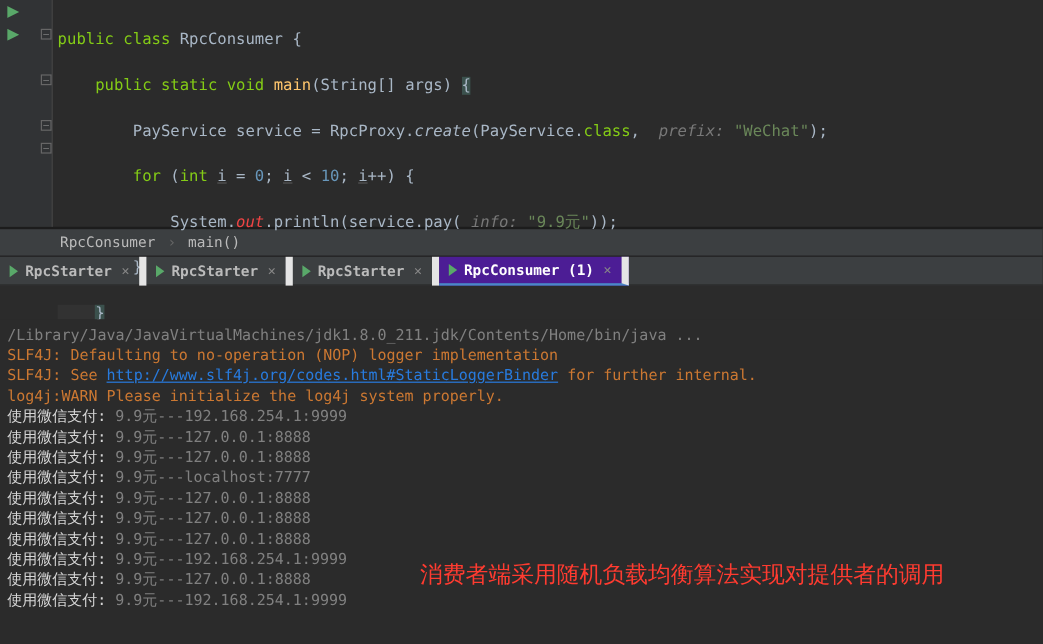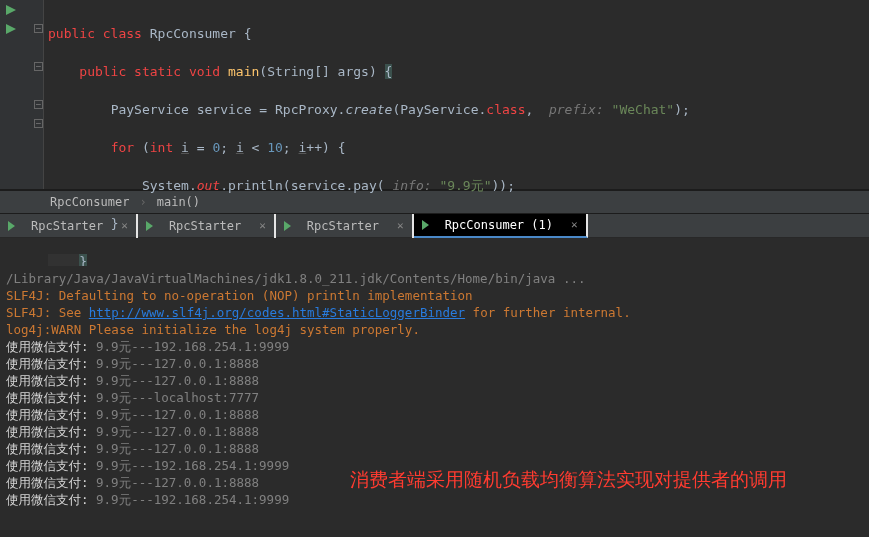--- a/index.html
+++ b/index.html
@@ -41,21 +41,21 @@
     text-align: center;
     position: absolute;
     left: 0;
   }
   .code-area {
     flex: 1;
     padding: 5px 4px;
     line-height: 19px;
     white-space: pre;
   }
-  .kw { color: #ef4444; }
+  .kw { color: #84cc16; }
   .cls { color: #a9b7c6; }
   .mtd { color: #ffc66d; }
   .str { color: #6a8759; }
   .num { color: #6897bb; }
   .fld { color: #ef4444; font-style: italic; }
   .hint { color: #787878; font-style: italic; }
   .var-u { text-decoration: underline; text-decoration-color: #555; }
   .ital { font-style: italic; }
   .caret-line { background: #323232; display: inline; }
   .hl-brace { background: #3b514d; }
@@ -79,27 +79,28 @@
     height: 24px;
     display: flex;
     align-items: center;
     border-bottom: 1px solid #282828;
   }
   .tab {
     display: flex;
     align-items: center;
     padding: 0 8px;
     height: 24px;
-    border-right: 2px solid #e5e5e5;
+    border-right: 6px solid #e5e5e5;
     font-size: 12px;
     color: #bbb;
-    gap: 16px;
+    gap: 6px;
     cursor: pointer;
-  }
-  .tab.active { background: #000000; color: #fff; border-bottom: 2px solid #4a88c7; height: 24px; }
+    font-weight: bold;
+  }
+  .tab.active { background: #4c1d95; color: #fff; border-bottom: 2px solid #4a88c7; height: 24px; }
   .play-glyph {
     display: inline-block;
     width: 0; height: 0;
     border-left: 7px solid #59a869;
     border-top: 5px solid transparent;
     border-bottom: 5px solid transparent;
   }
   .tab-close { color: #888; font-size: 11px; margin-left: 2px; }
 
   .console {
@@ -190,21 +191,21 @@
   </div>
   <div class="tab active">
     <span class="play-glyph"></span>
     <span>RpcConsumer (1)</span>
     <span class="tab-close">✕</span>
   </div>
 </div>
 
 <div class="console">
 <div class="c-grey">/Library/Java/JavaVirtualMachines/jdk1.8.0_211.jdk/Contents/Home/bin/java ...</div>
-<div class="c-sys">SLF4J: Defaulting to no-operation (NOP) println implementation</div>
+<div class="c-sys">SLF4J: Defaulting to no-operation (NOP) logger implementation</div>
 <div><span class="c-sys">SLF4J: See </span><span class="c-link">http://www.slf4j.org/codes.html#StaticLoggerBinder</span><span class="c-sys"> for further internal.</span></div>
 <div class="c-sys">log4j:WARN Please initialize the log4j system properly.</div>
 <div id="output-rows">
       <div><span class="c-out-lbl">使用微信支付: </span><span class="c-out-val">9.9元---192.168.254.1:9999</span></div>
       <div><span class="c-out-lbl">使用微信支付: </span><span class="c-out-val">9.9元---127.0.0.1:8888</span></div>
       <div><span class="c-out-lbl">使用微信支付: </span><span class="c-out-val">9.9元---127.0.0.1:8888</span></div>
       <div><span class="c-out-lbl">使用微信支付: </span><span class="c-out-val">9.9元---localhost:7777</span></div>
       <div><span class="c-out-lbl">使用微信支付: </span><span class="c-out-val">9.9元---127.0.0.1:8888</span></div>
       <div><span class="c-out-lbl">使用微信支付: </span><span class="c-out-val">9.9元---127.0.0.1:8888</span></div>
       <div><span class="c-out-lbl">使用微信支付: </span><span class="c-out-val">9.9元---127.0.0.1:8888</span></div>

